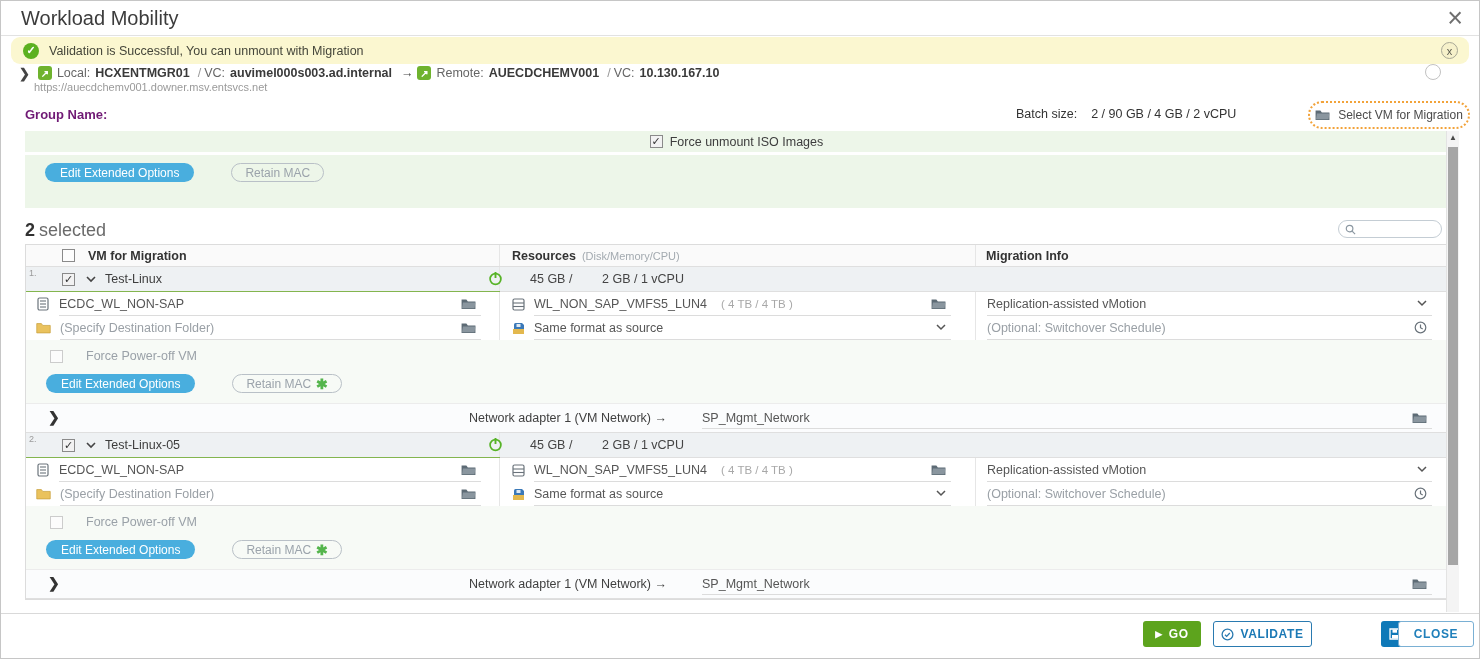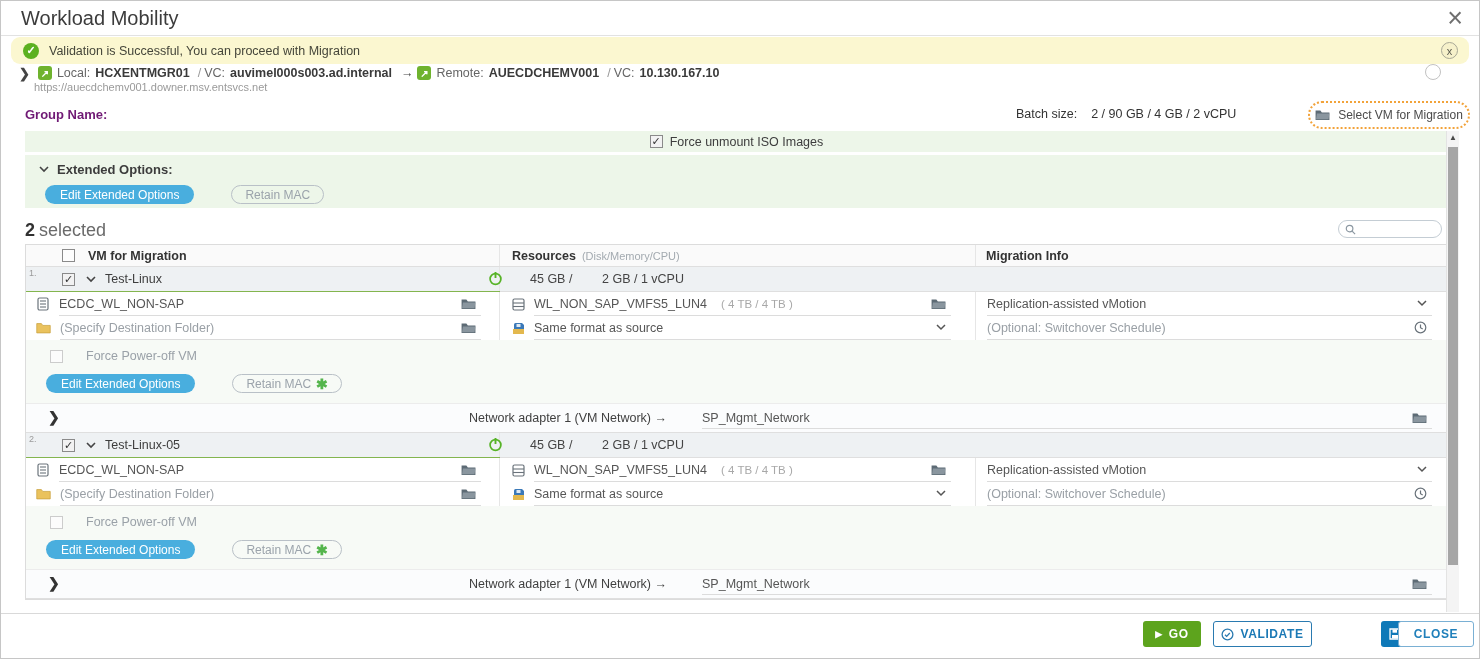--- a/index.html
+++ b/index.html
@@ -118,21 +118,21 @@
 <body>
 
 <div class="dialog">
 
   <div class="title">Workload Mobility</div>
   <div class="dlg-close">×</div>
   <div class="title-divider"></div>
 
   <div class="banner">
     <div class="banner-check">✓</div>
-    <div class="banner-text">Validation is Successful, You can proceed with Migration</div>
+    <div class="banner-text">Validation is Successful, You can unmount with Migration</div>
     <div class="banner-close">x</div>
   </div>
 
   <div class="site-row">
     <span class="site-chevron">❯</span>
     <span class="site-icon">↗</span>
     <span>Local:</span>
     <span class="site-name">HCXENTMGR01</span>
     <span class="site-sep">/</span>
     <span>VC:</span>
@@ -160,26 +160,20 @@
       </svg>
     <span>Select VM for Migration</span>
   </div>
 
   <div class="iso-band">
     <span class="cb checked">✓</span>
     <span>Force unmount ISO Images</span>
   </div>
 
   <div class="ext-panel">
-    <div class="ext-head">
-      <svg width="10" height="7" viewBox="0 0 10 7">
-          <path d="M1 1l4 4 4-4" stroke="#444" stroke-width="1.6" fill="none"></path>
-        </svg>
-      <span>Extended Options:</span>
-    </div>
     <div class="ext-buttons">
       <button class="pill-blue">Edit Extended Options</button>
       <button class="pill-ghost">Retain MAC</button>
     </div>
   </div>
 
   <div class="sel-line">
     <span class="sel-count">2</span><span>selected</span>
   </div>
   <div class="search-box">

